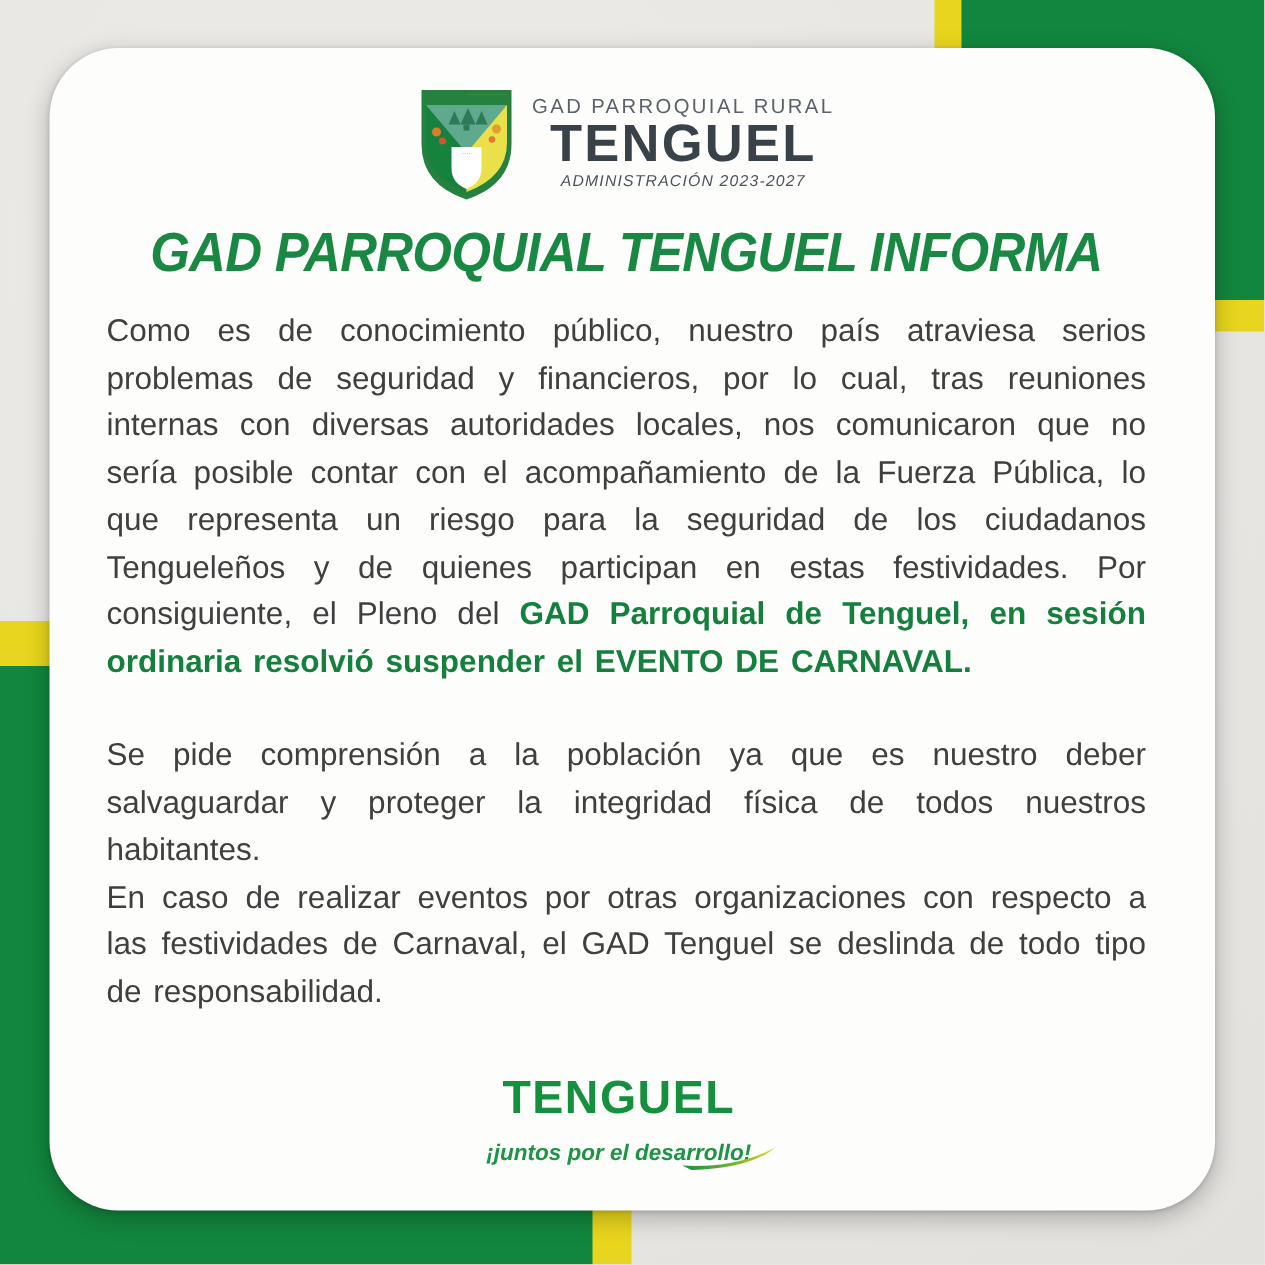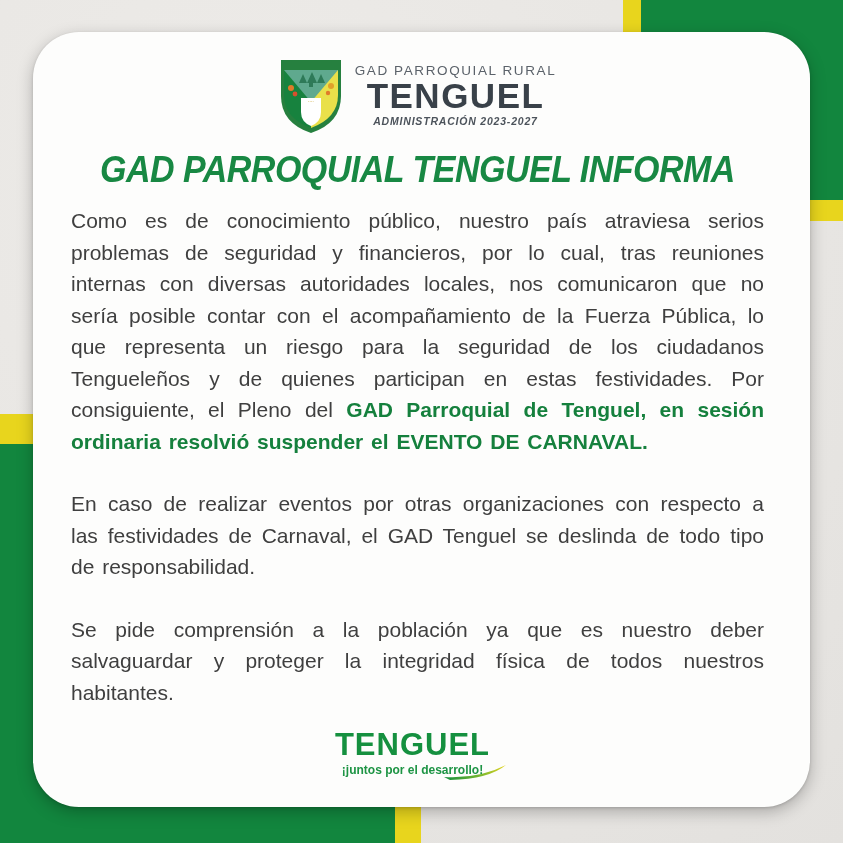--- a/index.html
+++ b/index.html
@@ -24,40 +24,40 @@
     box-sizing:border-box;height:100%;
     padding:24px 46px 26px 38px;
     display:flex;flex-direction:column;
   }
   
   .hdr{display:flex;justify-content:center;align-items:center;gap:12px;margin-bottom:8px;}
   .hdr-crest{width:64px;height:78px;flex:0 0 auto;}
   .hdr-text{display:flex;flex-direction:column;align-items:center;}
   .hdr-line1{font-size:13.5px;color:#5b626a;letter-spacing:1.6px;font-weight:500;}
   .hdr-name{font-size:35px;font-weight:900;color:#394149;letter-spacing:1.5px;line-height:1.05;}
-  .hdr-line2{font-size:10.5px;font-style:italic;font-weight:bold;color:#4c535b;letter-spacing:.8px;}
+  .hdr-line2{font-size:10.5px;font-style:italic;font-weight:normal;color:#4c535b;letter-spacing:.8px;}
   
   .title{
     text-align:center;color:#188843;font-weight:900;font-style:italic;
     font-size:34px;letter-spacing:-0.5px;margin:8px 0 16px;
     transform:scaleY(1.08);
   }
   
   .para{
     font-size:21px;line-height:31.5px;color:#3f3f3f;
     text-align:justify;text-align-last:left;margin:0 0 31px;
     word-spacing:2px;
   }
   .para strong{color:#15803d;}
   .para.last{margin-bottom:0;}
   
   .footer{margin-top:auto;display:flex;justify-content:center;align-items:center;gap:42px;padding-bottom:4px;}
   .tg-logo{text-align:center;position:relative;padding-right:10px;}
   .tg-name{color:#15903f;font-weight:900;font-size:31px;letter-spacing:1px;line-height:1;}
-  .tg-tag{color:#1d9444;font-size:12px;font-weight:bold;margin-top:3px;}
+  .tg-tag{color:#1d9444;font-style:italic;font-size:15px;font-weight:bold;margin-top:13px;}
   .tg-swoosh{position:absolute;right:-14px;bottom:-4px;width:70px;height:18px;}
   .ls-logo{position:relative;display:flex;flex-direction:column;align-items:flex-end;padding-left:34px;}
   .ls-flag{position:absolute;left:0;top:-8px;width:46px;height:40px;}
   .ls-first{
     font-family:"DejaVu Serif", serif;font-style:italic;font-weight:bold;
     font-size:35px;color:#2b6cab;line-height:.95;letter-spacing:1px;
   }
   .ls-last{font-size:21px;font-weight:bold;font-style:italic;color:#2b6cab;margin-top:-4px;letter-spacing:.5px;}
   .ls-banner{
     margin-top:4px;background:#1e5d96;color:#fff;font-size:7.5px;font-weight:bold;
@@ -107,23 +107,23 @@
           <div class="hdr-line1">GAD PARROQUIAL RURAL</div>
           <div class="hdr-name">TENGUEL</div>
           <div class="hdr-line2">ADMINISTRACIÓN 2023-2027</div>
         </div>
       </div>
 
       <div class="title">GAD PARROQUIAL TENGUEL INFORMA</div>
 
       <p class="para"><span>Como es de conocimiento público, nuestro país atraviesa serios problemas de seguridad y financieros, por lo cual, tras reuniones internas con diversas autoridades locales, nos comunicaron que no sería posible contar con el acompañamiento de la Fuerza Pública, lo que representa un riesgo para la seguridad de los ciudadanos Tengueleños y de quienes participan en estas festividades. Por consiguiente, el Pleno del </span><strong>GAD Parroquial de Tenguel, en sesión ordinaria resolvió suspender el EVENTO DE CARNAVAL.</strong></p>
 
+      <p class="para last">Se pide comprensión a la población ya que es nuestro deber salvaguardar y proteger la integridad física de todos nuestros habitantes.</p>
+
       <p class="para">En caso de realizar eventos por otras organizaciones con respecto a las festividades de Carnaval, el GAD Tenguel se deslinda de todo tipo de responsabilidad.</p>
-
-      <p class="para last">Se pide comprensión a la población ya que es nuestro deber salvaguardar y proteger la integridad física de todos nuestros habitantes.</p>
 
       <div class="footer">
 
         <div class="tg-logo">
           <div class="tg-name">TENGUEL</div>
           <div class="tg-tag">¡juntos por el desarrollo!</div>
           <svg class="tg-swoosh" viewBox="0 0 70 18" xmlns="http://www.w3.org/2000/svg">
             <defs>
               <linearGradient id="swg" x1="0" y1="0" x2="1" y2="0">
                 <stop offset="0" stop-color="#15903f"></stop>

